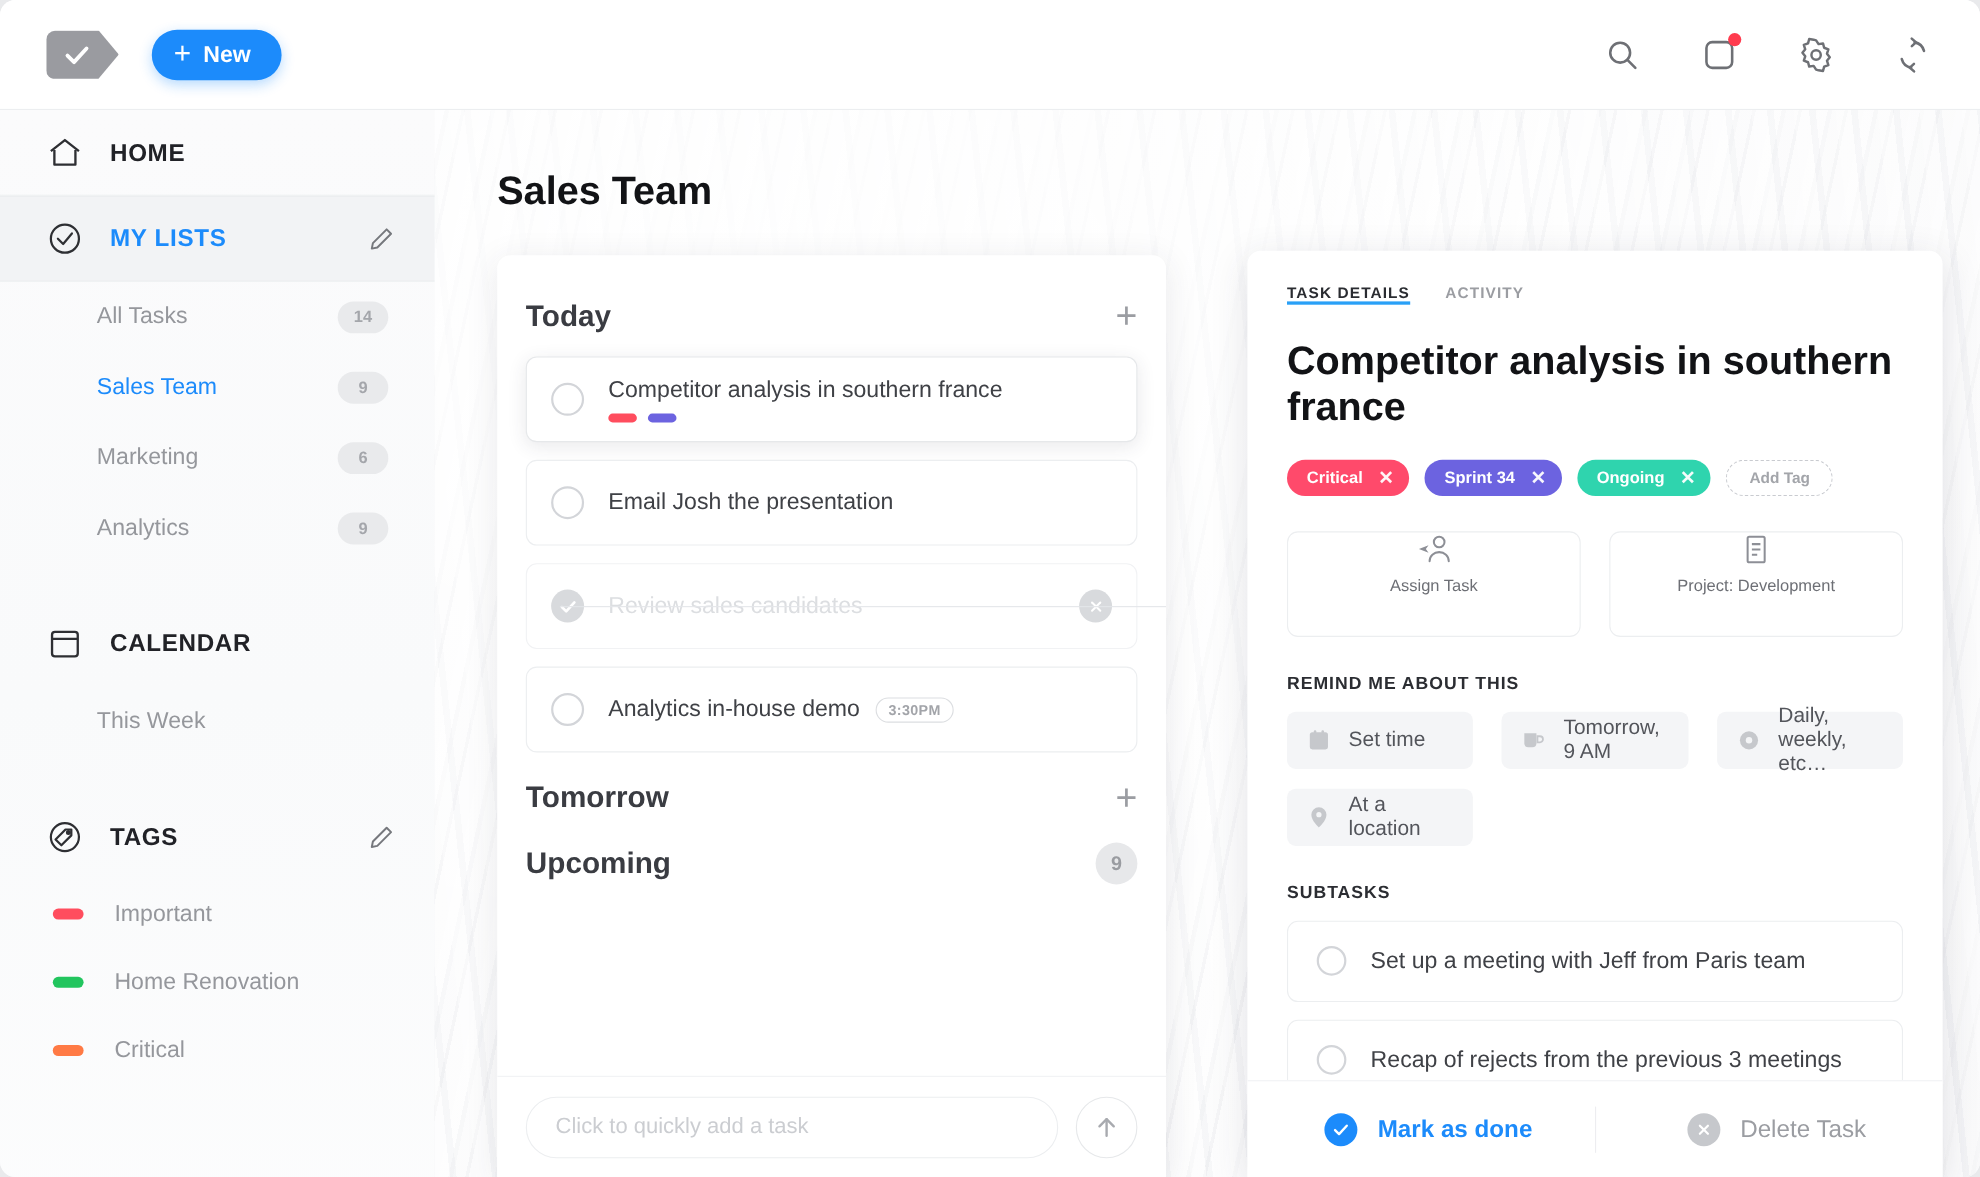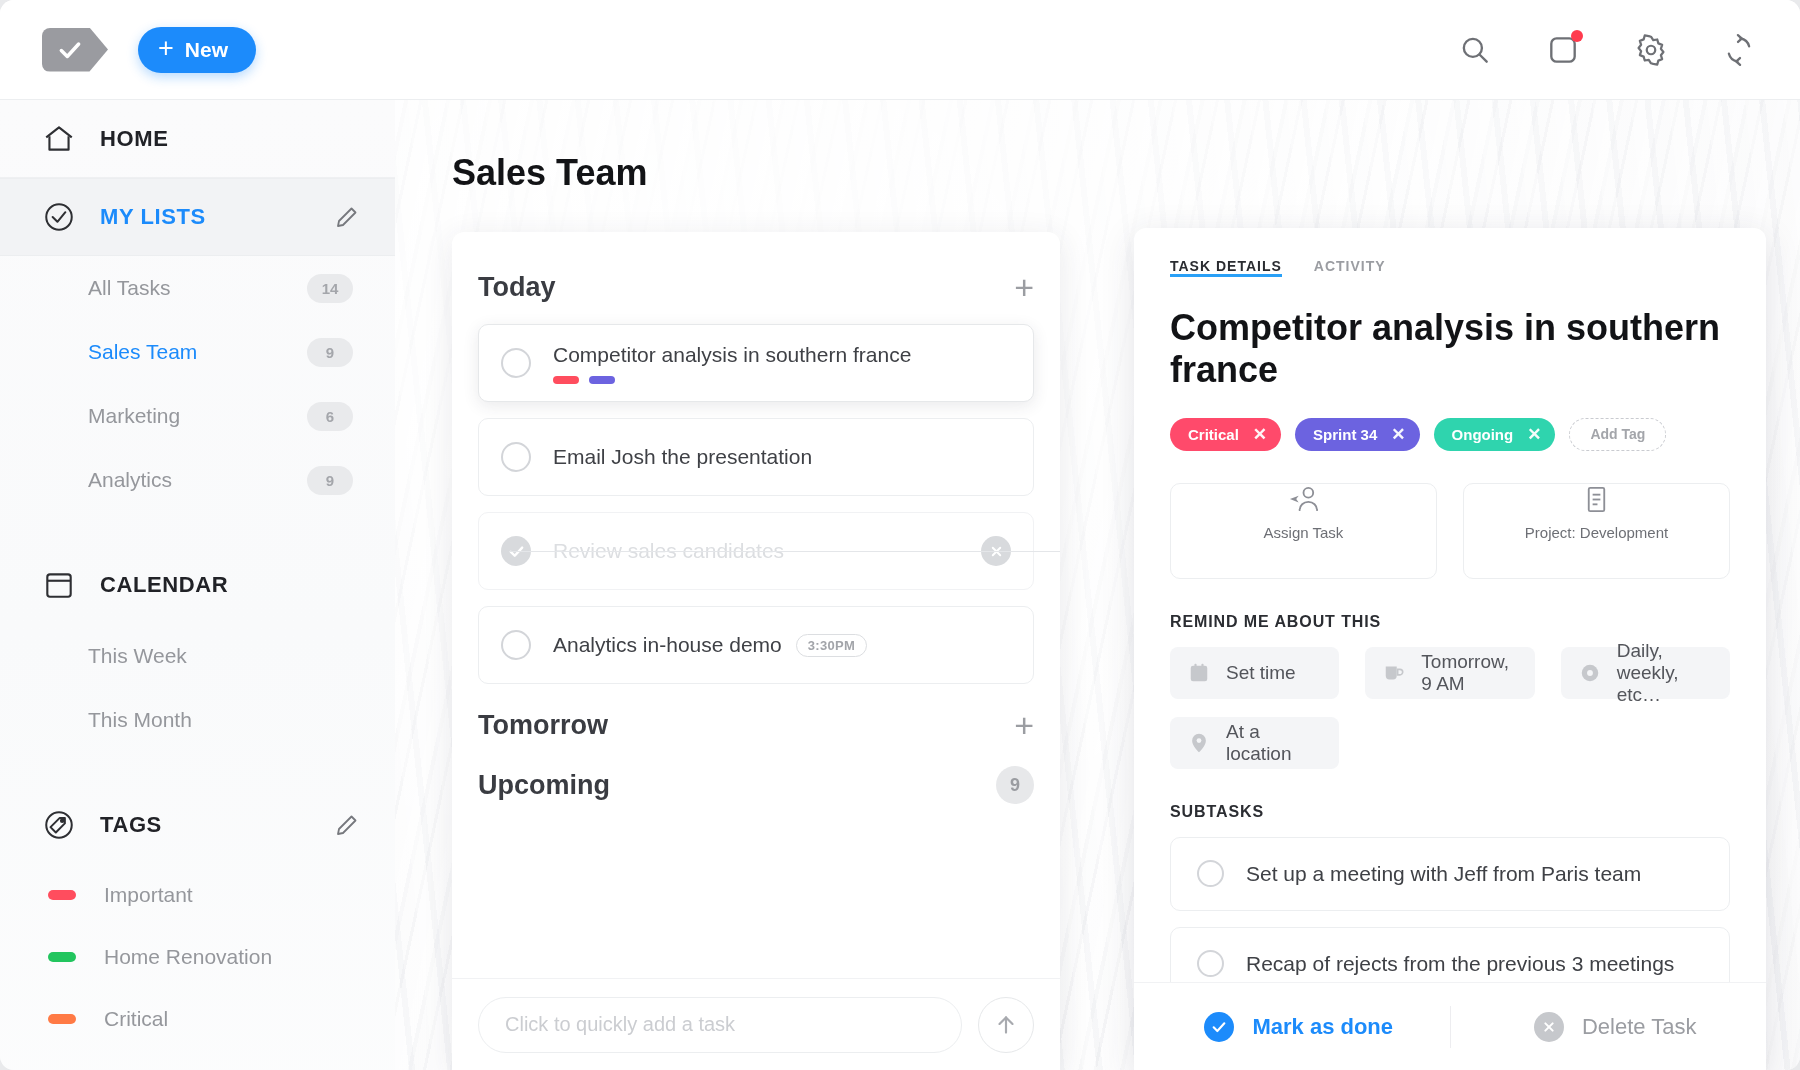--- a/index.html
+++ b/index.html
@@ -413,23 +413,20 @@
         <svg viewBox="0 0 32 32" fill="none" stroke="currentColor" stroke-width="2" stroke-linejoin="round">
             <rect x="5" y="6" width="22" height="21" rx="2.5"></rect>
             <line x1="5" y1="12" x2="27" y2="12"></line>
           </svg>
       </span>
       <span class="sb-title">CALENDAR</span>
     </div>
     <div class="sb-sub">
       <span>This Week</span>
     </div>
-    <div class="sb-sub">
-      <span>This Month</span>
-    </div>
 
     <div class="sb-gap"></div>
 
     <div class="sb-row">
       <span class="sb-ico">
         <svg viewBox="0 0 32 32" fill="none" stroke="currentColor" stroke-width="1.9" stroke-linejoin="round">
             <circle cx="16" cy="16" r="12"></circle>
             <path d="M16.5 9.5h5v5L13 23l-5-5z"></path>
             <circle cx="19" cy="12" r="1.2" fill="currentColor"></circle>
           </svg>

